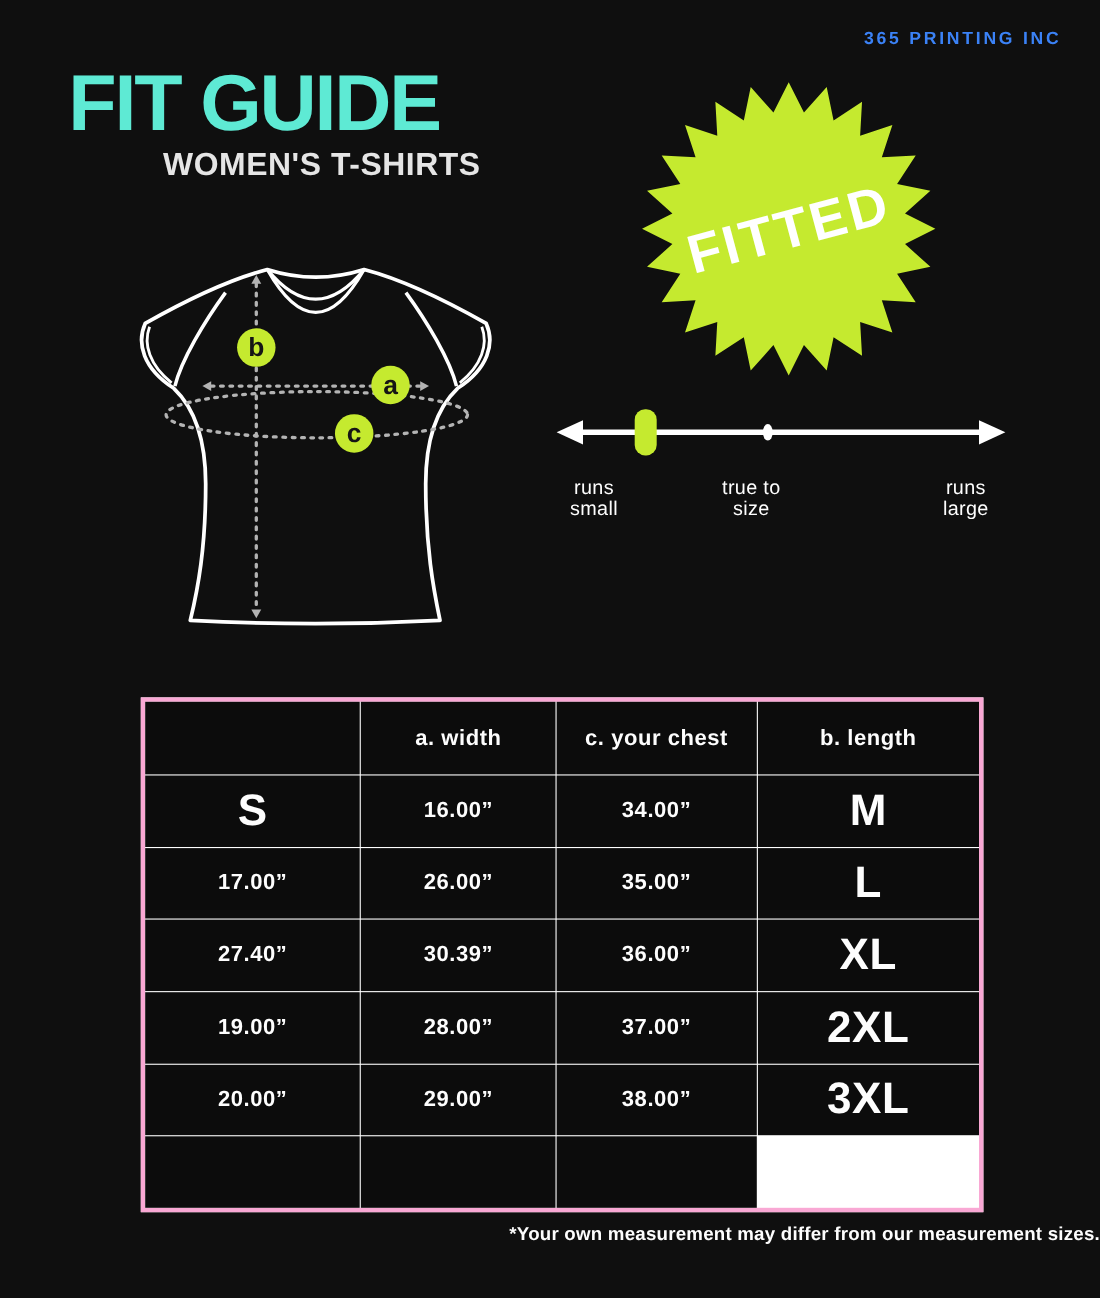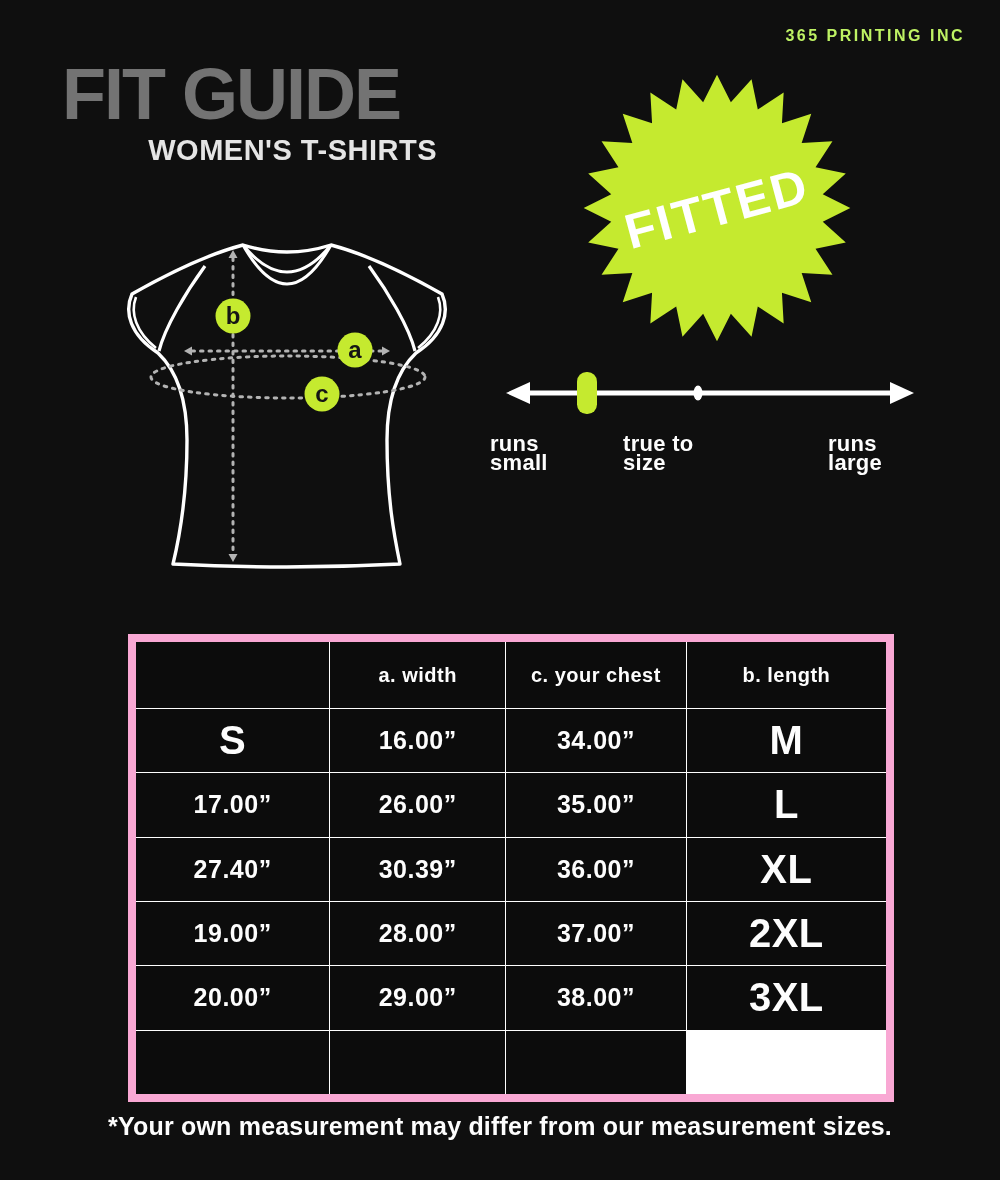--- a/index.html
+++ b/index.html
@@ -3,66 +3,66 @@
 <meta charset="utf-8">
 <style>
   html,body{margin:0;padding:0;background:#0f0f0f;}
   .canvas{
     position:relative;width:1000px;height:1180px;background:#0f0f0f;overflow:hidden;
     font-family:"Liberation Sans", sans-serif;color:#ffffff;
   }
   
   .brand{
     position:absolute;top:27px;right:35px;font-size:16px;font-weight:bold;
-    letter-spacing:2.5px;color:#bef264;
+    letter-spacing:2.5px;color:#3b82f6;
   }
   
   .titleblock{position:absolute;left:62px;top:58px;width:375px;}
   .titleblock h1{
     margin:0;font-size:72px;line-height:72px;font-weight:bold;letter-spacing:-2px;
-    color:#737373;white-space:nowrap;
+    color:#5eead4;white-space:nowrap;
   }
   .subtitle{
     margin-top:4px;text-align:right;font-size:29px;font-weight:bold;letter-spacing:0.5px;
     color:#e5e5e5;white-space:nowrap;
   }
   
   .tee{position:absolute;left:110px;top:225px;width:390px;height:355px;}
   
   .badge{position:absolute;left:577px;top:66px;width:280px;height:284px;}
   .badge text{
     font-family:"Liberation Sans", sans-serif;font-weight:bold;fill:#ffffff;
     letter-spacing:2px;
   }
   
   .scale{position:absolute;left:500px;top:358px;width:420px;height:64px;}
   .scale-label{
-    position:absolute;top:434px;text-align:left;font-size:22px;line-height:19px;
-    font-weight:bold;color:#fdfdfd;letter-spacing:0.3px;
+    position:absolute;top:434px;text-align:center;font-size:18px;line-height:19px;
+    font-weight:normal;color:#fdfdfd;letter-spacing:0.3px;
   }
   .sl-left{left:490px;width:100px;}
   .sl-center{left:623px;width:120px;}
   .sl-right{left:828px;width:100px;}
   
   .sizetable{
     position:absolute;left:128px;top:634px;width:766px;height:468px;box-sizing:border-box;
-    border:8px solid #f9a8d4;background:#ffffff;
+    border:4px solid #f9a8d4;background:#ffffff;
     display:grid;grid-template-columns:1.076fr 0.973fr 1fr 1.109fr;
     grid-template-rows:66px repeat(6, 1fr);gap:1px;
   }
   .cell{
     display:flex;align-items:center;justify-content:center;background:#0c0c0c;
     color:#fdfdfd;font-weight:bold;
   }
   .cell.head{font-size:20px;letter-spacing:0.5px;}
   .cell.size{font-size:40px;letter-spacing:0.5px;}
-  .cell.val{font-size:25px;letter-spacing:0.5px;}
+  .cell.val{font-size:20px;letter-spacing:0.5px;}
   
   .footnote{
-    position:absolute;left:0;right:0;top:1112px;text-align:center;font-size:25px;
+    position:absolute;left:0;right:0;top:1112px;text-align:right;font-size:17px;
     font-weight:bold;color:#fdfdfd;letter-spacing:0.2px;
   }
 </style>
 </head>
 <body>
 
 <div class="canvas">
 
   <div class="brand">365 PRINTING INC</div>
 

